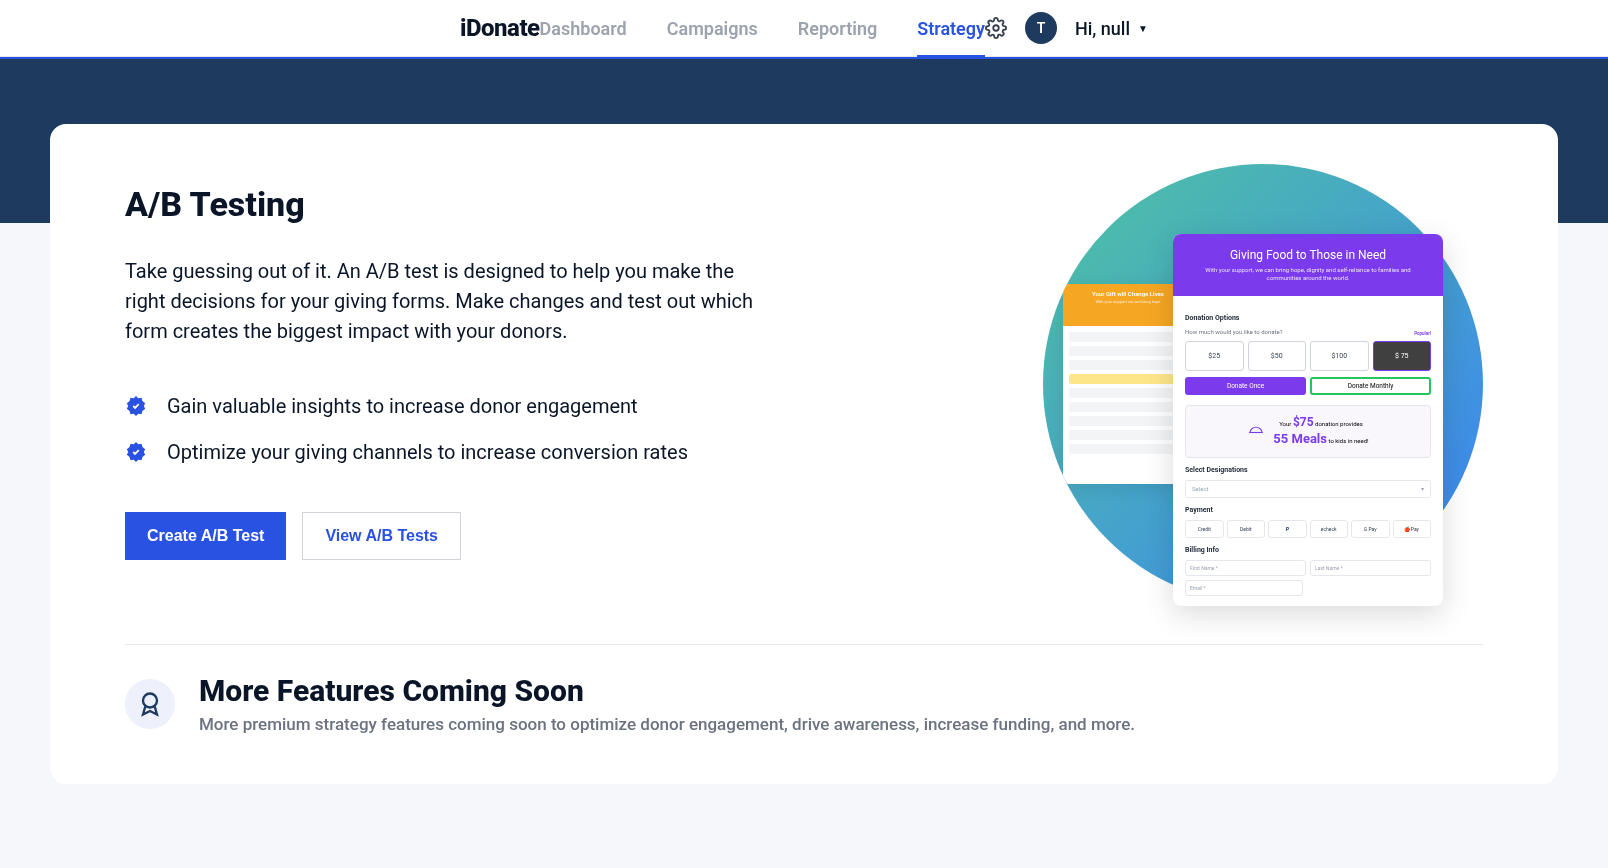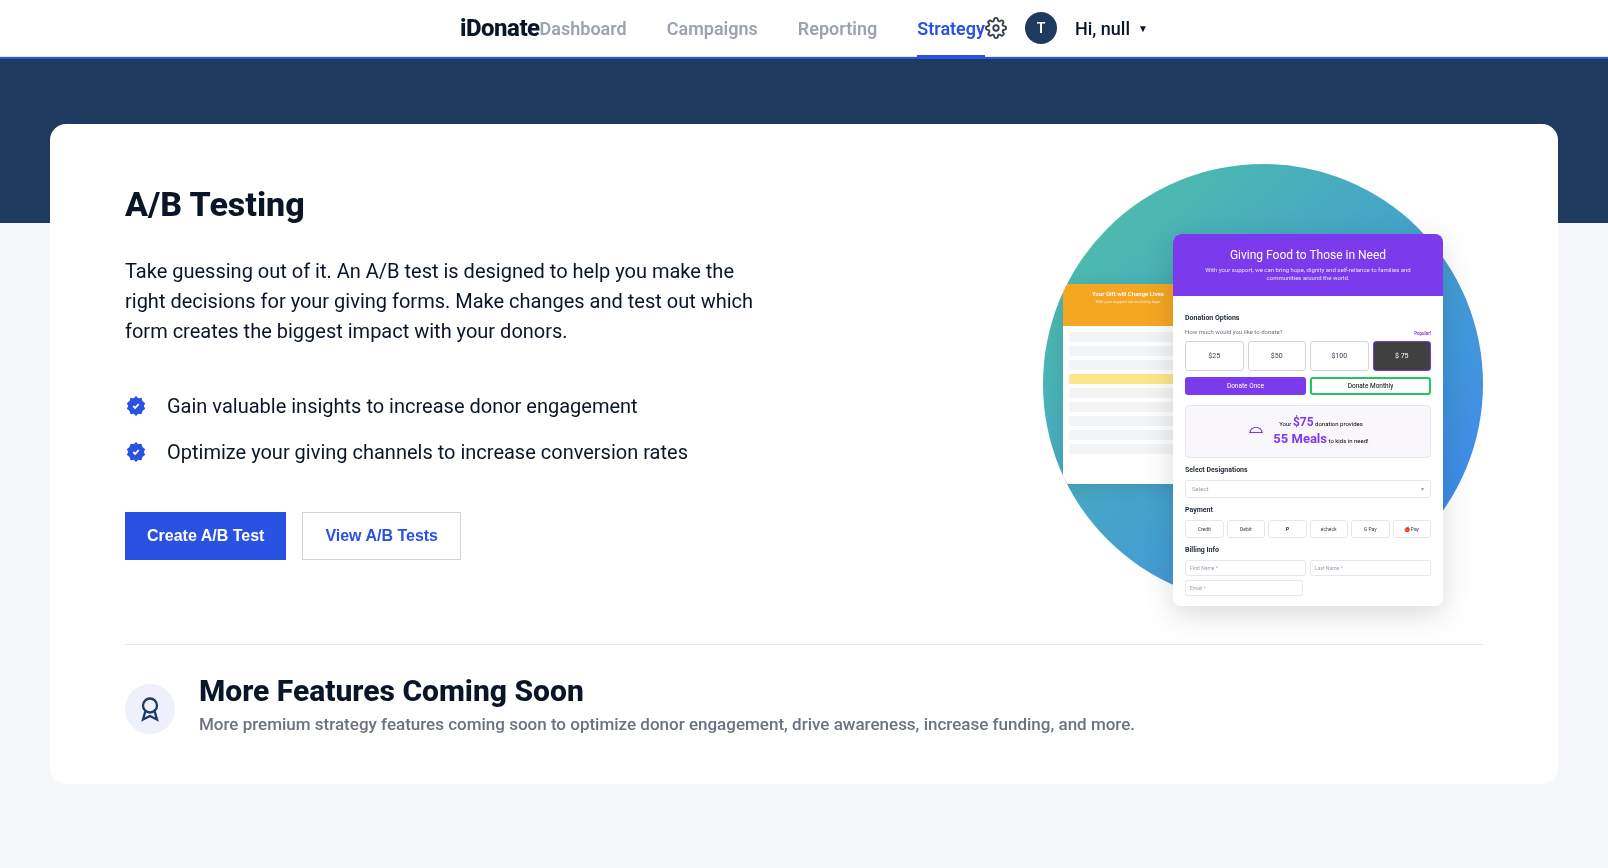--- a/index.html
+++ b/index.html
@@ -71,21 +71,21 @@
     .ff-impact-text .amt { color: #7c3aed; font-weight: 700; font-size: 12px; }
     .ff-impact-text .meals { color: #7c3aed; font-weight: 700; font-size: 13px; }
     .ff-select { height: 18px; border: 1px solid #e5e7eb; border-radius: 3px; font-size: 6px; color: #9ca3af; padding: 0 6px; display: flex; align-items: center; justify-content: space-between; margin-bottom: 2px; }
     .ff-pay { display: flex; gap: 3px; margin-bottom: 2px; }
     .ff-pay-opt { flex: 1; height: 18px; border: 1px solid #e5e7eb; border-radius: 3px; font-size: 5px; display: flex; align-items: center; justify-content: center; color: #374151; }
     .ff-inputs { display: flex; gap: 4px; margin-bottom: 4px; }
     .ff-input { flex: 1; height: 16px; border: 1px solid #e5e7eb; border-radius: 3px; font-size: 5px; color: #9ca3af; padding: 0 4px; display: flex; align-items: center; }
     
     
     .divider { height: 1px; background: #e5e7eb; margin: 40px 0 28px 0; }
-    .coming-soon { display: flex; gap: 24px; align-items: flex-end; }
+    .coming-soon { display: flex; gap: 24px; align-items: center; }
     .cs-icon { width: 50px; height: 50px; border-radius: 50%; background: #eef1fb; display: flex; align-items: center; justify-content: center; flex-shrink: 0; }
     .cs-title { font-size: 30px; font-weight: 800; color: #0a1628; margin-bottom: 6px; }
     .cs-desc { font-size: 17px; color: #6b7280; font-weight: 500; }
   </style>
 </head>
 <body>
 
 <div class="header">
   <div class="logo"><span class="dot">i</span><span>Donate</span></div>
   <div class="nav">

